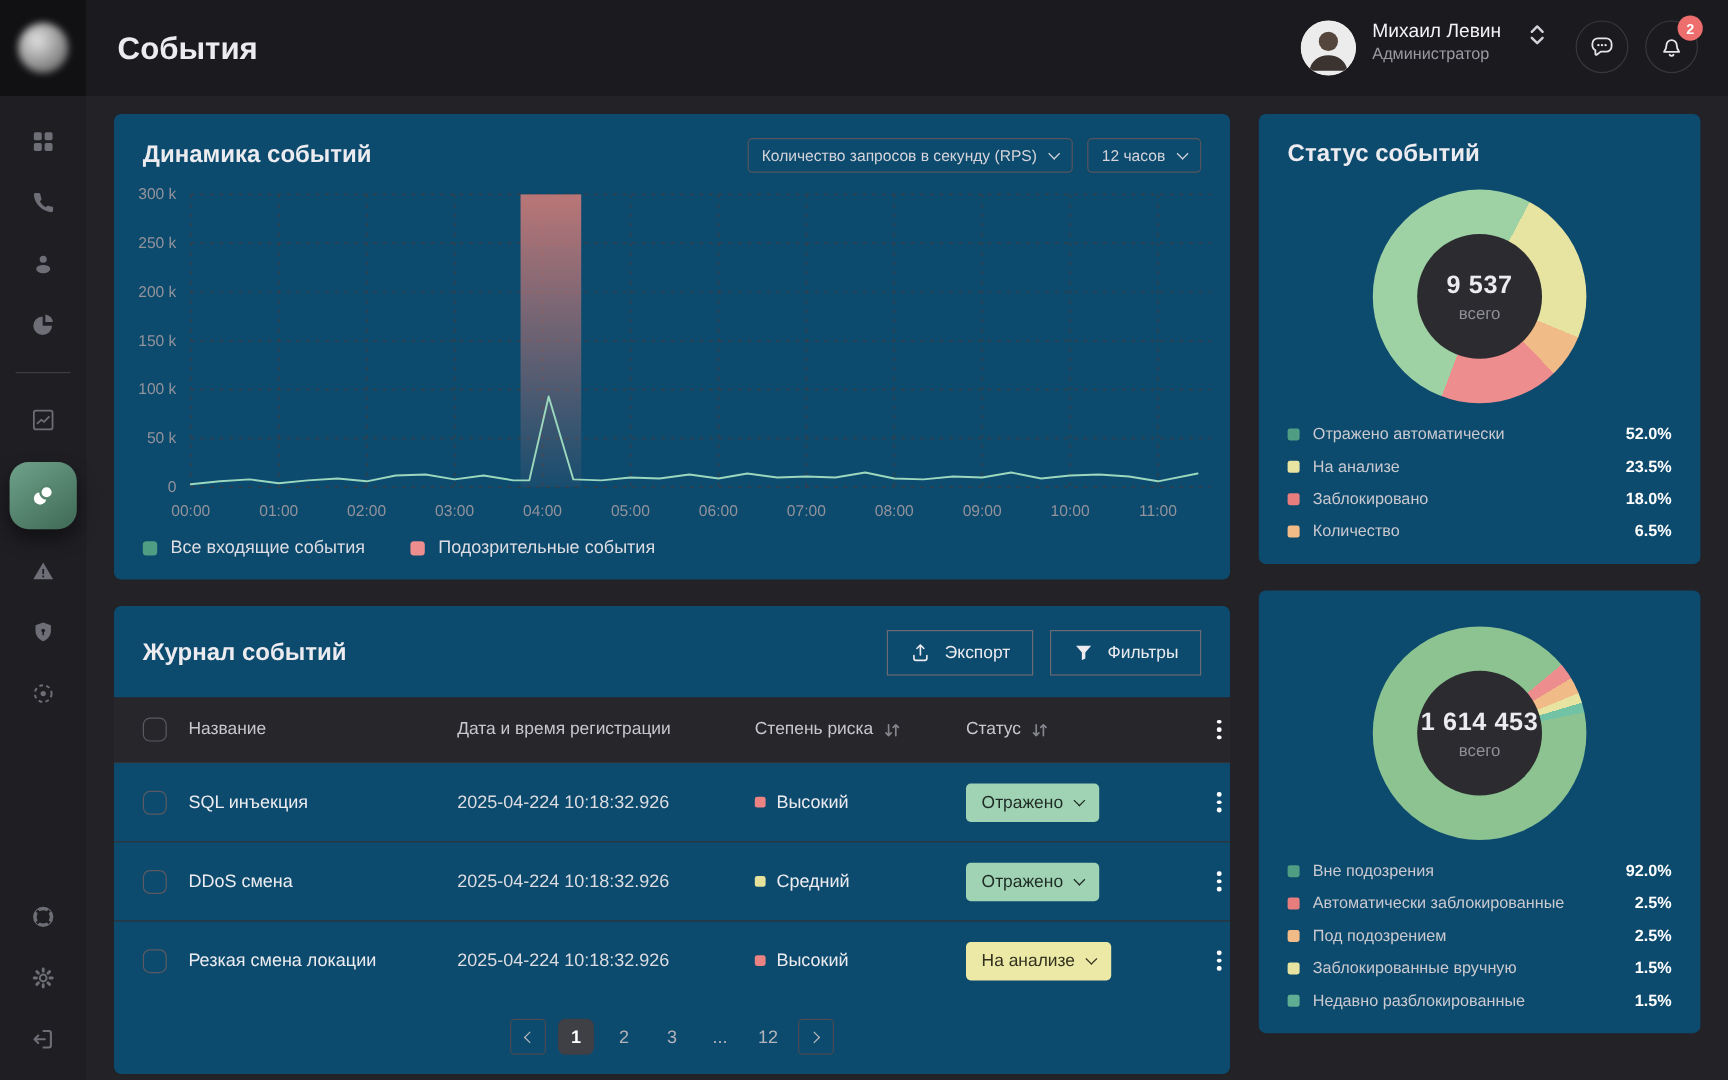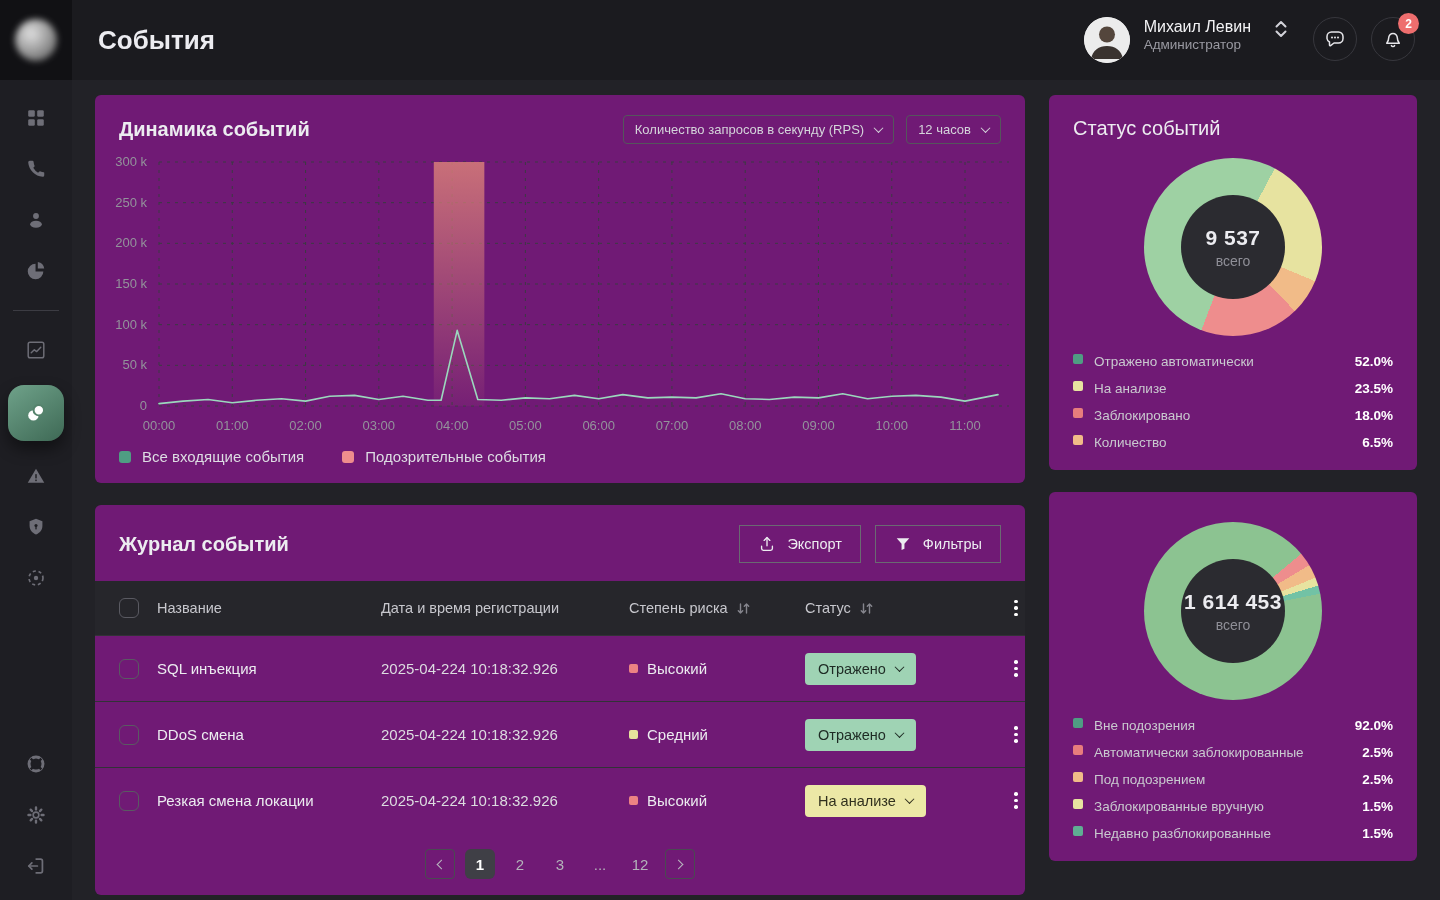--- a/index.html
+++ b/index.html
@@ -33,21 +33,21 @@
   .user-role{font-size:13.5px;color:#9a9aa2}
   .chevrons{color:#d2d2d8;margin:0 10px 0 6px;cursor:pointer}
   .icon-btn{width:44px;height:44px;border-radius:50%;border:1px solid #37373d;background:transparent;display:flex;
             align-items:center;justify-content:center;position:relative;color:#e6e6ea;cursor:pointer}
   .nbadge{position:absolute;top:-5px;right:-5px;min-width:21px;height:21px;border-radius:11px;background:#ee6e6e;
           color:#fff;font-size:12px;font-weight:bold;display:flex;align-items:center;justify-content:center;padding:0 4px}
 
   
   main{grid-column:2;grid-row:2;padding:15px 24px 0 23px;display:grid;grid-template-columns:930px 368px;gap:24px;align-content:start}
   .col{display:flex;flex-direction:column;gap:22px}
-  .card{background:#701a75;border-radius:6px}
+  .card{background:#0c4a6e;border-radius:6px}
 
   
   .card-dynamics{padding:18px 0 8px}
   .cd-head{display:flex;align-items:center;gap:12px;padding:2px 24px 4px}
   .cd-title{font-size:20px;font-weight:bold;flex:1}
   .select{display:flex;align-items:center;gap:11px;border:1px solid #55555c;border-radius:4px;padding:6px 11px;
           font-size:13px;color:#d4d4da;cursor:pointer;background:transparent;white-space:nowrap}
   .chev{display:inline-block;width:7px;height:7px;border-right:1.6px solid currentColor;border-bottom:1.6px solid currentColor;
         transform:rotate(45deg) translate(-1px,-1px)}
   .chart-legend{display:flex;gap:38px;padding:4px 24px 10px}
@@ -78,29 +78,29 @@
   .sort{cursor:pointer;display:flex;align-items:center}
   .pagination{display:flex;align-items:center;justify-content:center;gap:10px;margin-top:16px}
   .page-btn{width:30px;height:30px;border:1px solid #4a4a52;border-radius:4px;background:transparent;color:#b9b9c0;
             display:flex;align-items:center;justify-content:center;cursor:pointer}
   .page-num{min-width:30px;height:30px;display:flex;align-items:center;justify-content:center;border-radius:6px;
             color:#b3b3ba;font-size:15px;cursor:pointer;padding:0 4px}
   .page-num.active{background:#3f3f46;color:#fff;font-weight:bold}
 
   
   .card-donut{padding:22px 24px 20px}
-  .dc-title{font-size:20px;font-weight:normal;margin-bottom:10px}
+  .dc-title{font-size:20px;font-weight:bold;margin-bottom:10px}
   .donut-wrap{display:flex;justify-content:center;padding:8px 0 12px}
   .donut{width:178px;height:178px;border-radius:50%;position:relative}
   .donut::after{content:"";position:absolute;inset:37px;background:#2b2b30;border-radius:50%}
   .donut-center{position:absolute;inset:0;display:flex;flex-direction:column;align-items:center;justify-content:center;z-index:1}
   .donut-total{font-size:21px;font-weight:bold;letter-spacing:.5px}
   .donut-sub{font-size:14px;color:#8f8f97;margin-top:3px}
   .dlegend{display:flex;flex-direction:column;gap:12px;margin-top:6px}
-  .dlegend-row{display:flex;gap:11px;font-size:13.5px;color:#c9c9cf}
+  .dlegend-row{display:flex;align-items:center;gap:11px;font-size:13.5px;color:#c9c9cf}
   .dlegend-sw{width:10px;height:10px;border-radius:2px;flex:none}
   .dlegend-row .pct{margin-left:auto;color:#fff;font-weight:bold}
 
   svg{display:block}
 </style>
 </head>
 <body>
 
 <div class="app">
 

